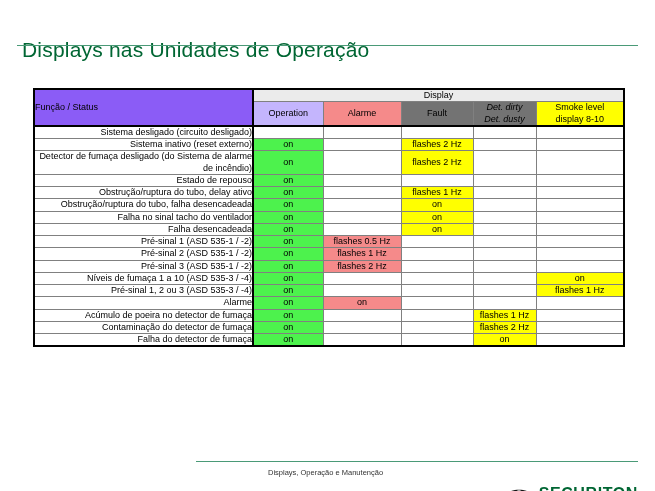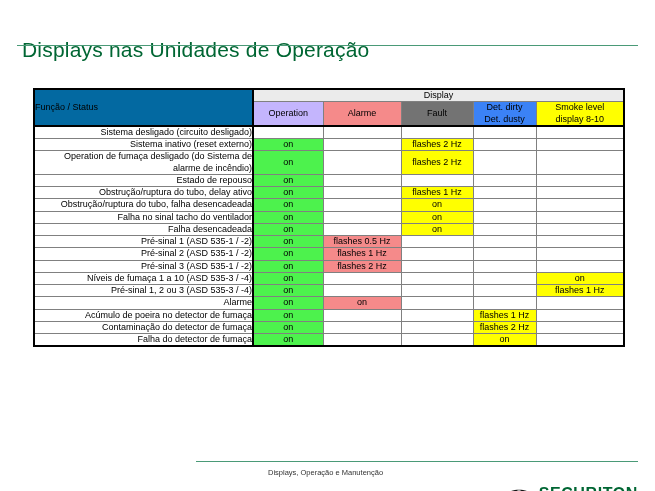--- a/index.html
+++ b/index.html
@@ -58,21 +58,21 @@
     vertical-align: middle;
     line-height: 1.25;
   }
 
   
   .table-wrap { outline: none; }
   table.matrix { border: 2px solid #000000; }
 
   
   .h-func {
-    background: #0369a1;
+    background: #8b5cf6;
     font-size: 12px;
     font-weight: bold;
     text-align: left;
     padding: 3px 0 3px 7px;
     border-right: 2px solid #000 !important;
     border-bottom: 2px solid #000 !important;
   }
   .h-display {
     background: #ebebeb;
     font-size: 12px;
@@ -86,21 +86,21 @@
     font-size: 11px;
     font-weight: bold;
     text-align: center;
     padding: 3px 1px 4px 1px;
     border-bottom: 2px solid #000 !important;
     line-height: 1.15;
   }
   .h-op  { background: #c4b5fd; }
   .h-al  { background: #f58a8a; }
   .h-ft  { background: #737373; text-align: center; }
-  .h-dd  { background: #3b82f6; }
+  .h-dd  { background: #737373; font-style: italic; }
   .h-sl  { background: #ffff00; }
 
   
   td.label {
     text-align: right;
     padding: 2px 2px 2px 6px;
     background: #ffffff;
     border-right: 2px solid #000 !important;
     font-size: 9.5px;
   }
@@ -209,21 +209,21 @@
         </tr>
         <tr class="data-row">
           <td class="label">Sistema inativo (reset externo)</td>
           <td class="val green">on</td>
           <td class="val blank"></td>
           <td class="val yellow">flashes 2 Hz</td>
           <td class="val blank"></td>
           <td class="val blank"></td>
         </tr>
         <tr class="data-row">
-          <td class="label">Operation de fumaça desligado (do Sistema de alarme de incêndio)</td>
+          <td class="label">Detector de fumaça desligado (do Sistema de alarme de incêndio)</td>
           <td class="val green">on</td>
           <td class="val blank"></td>
           <td class="val yellow">flashes 2 Hz</td>
           <td class="val blank"></td>
           <td class="val blank"></td>
         </tr>
         <tr class="data-row">
           <td class="label">Estado de repouso</td>
           <td class="val green">on</td>
           <td class="val blank"></td>

